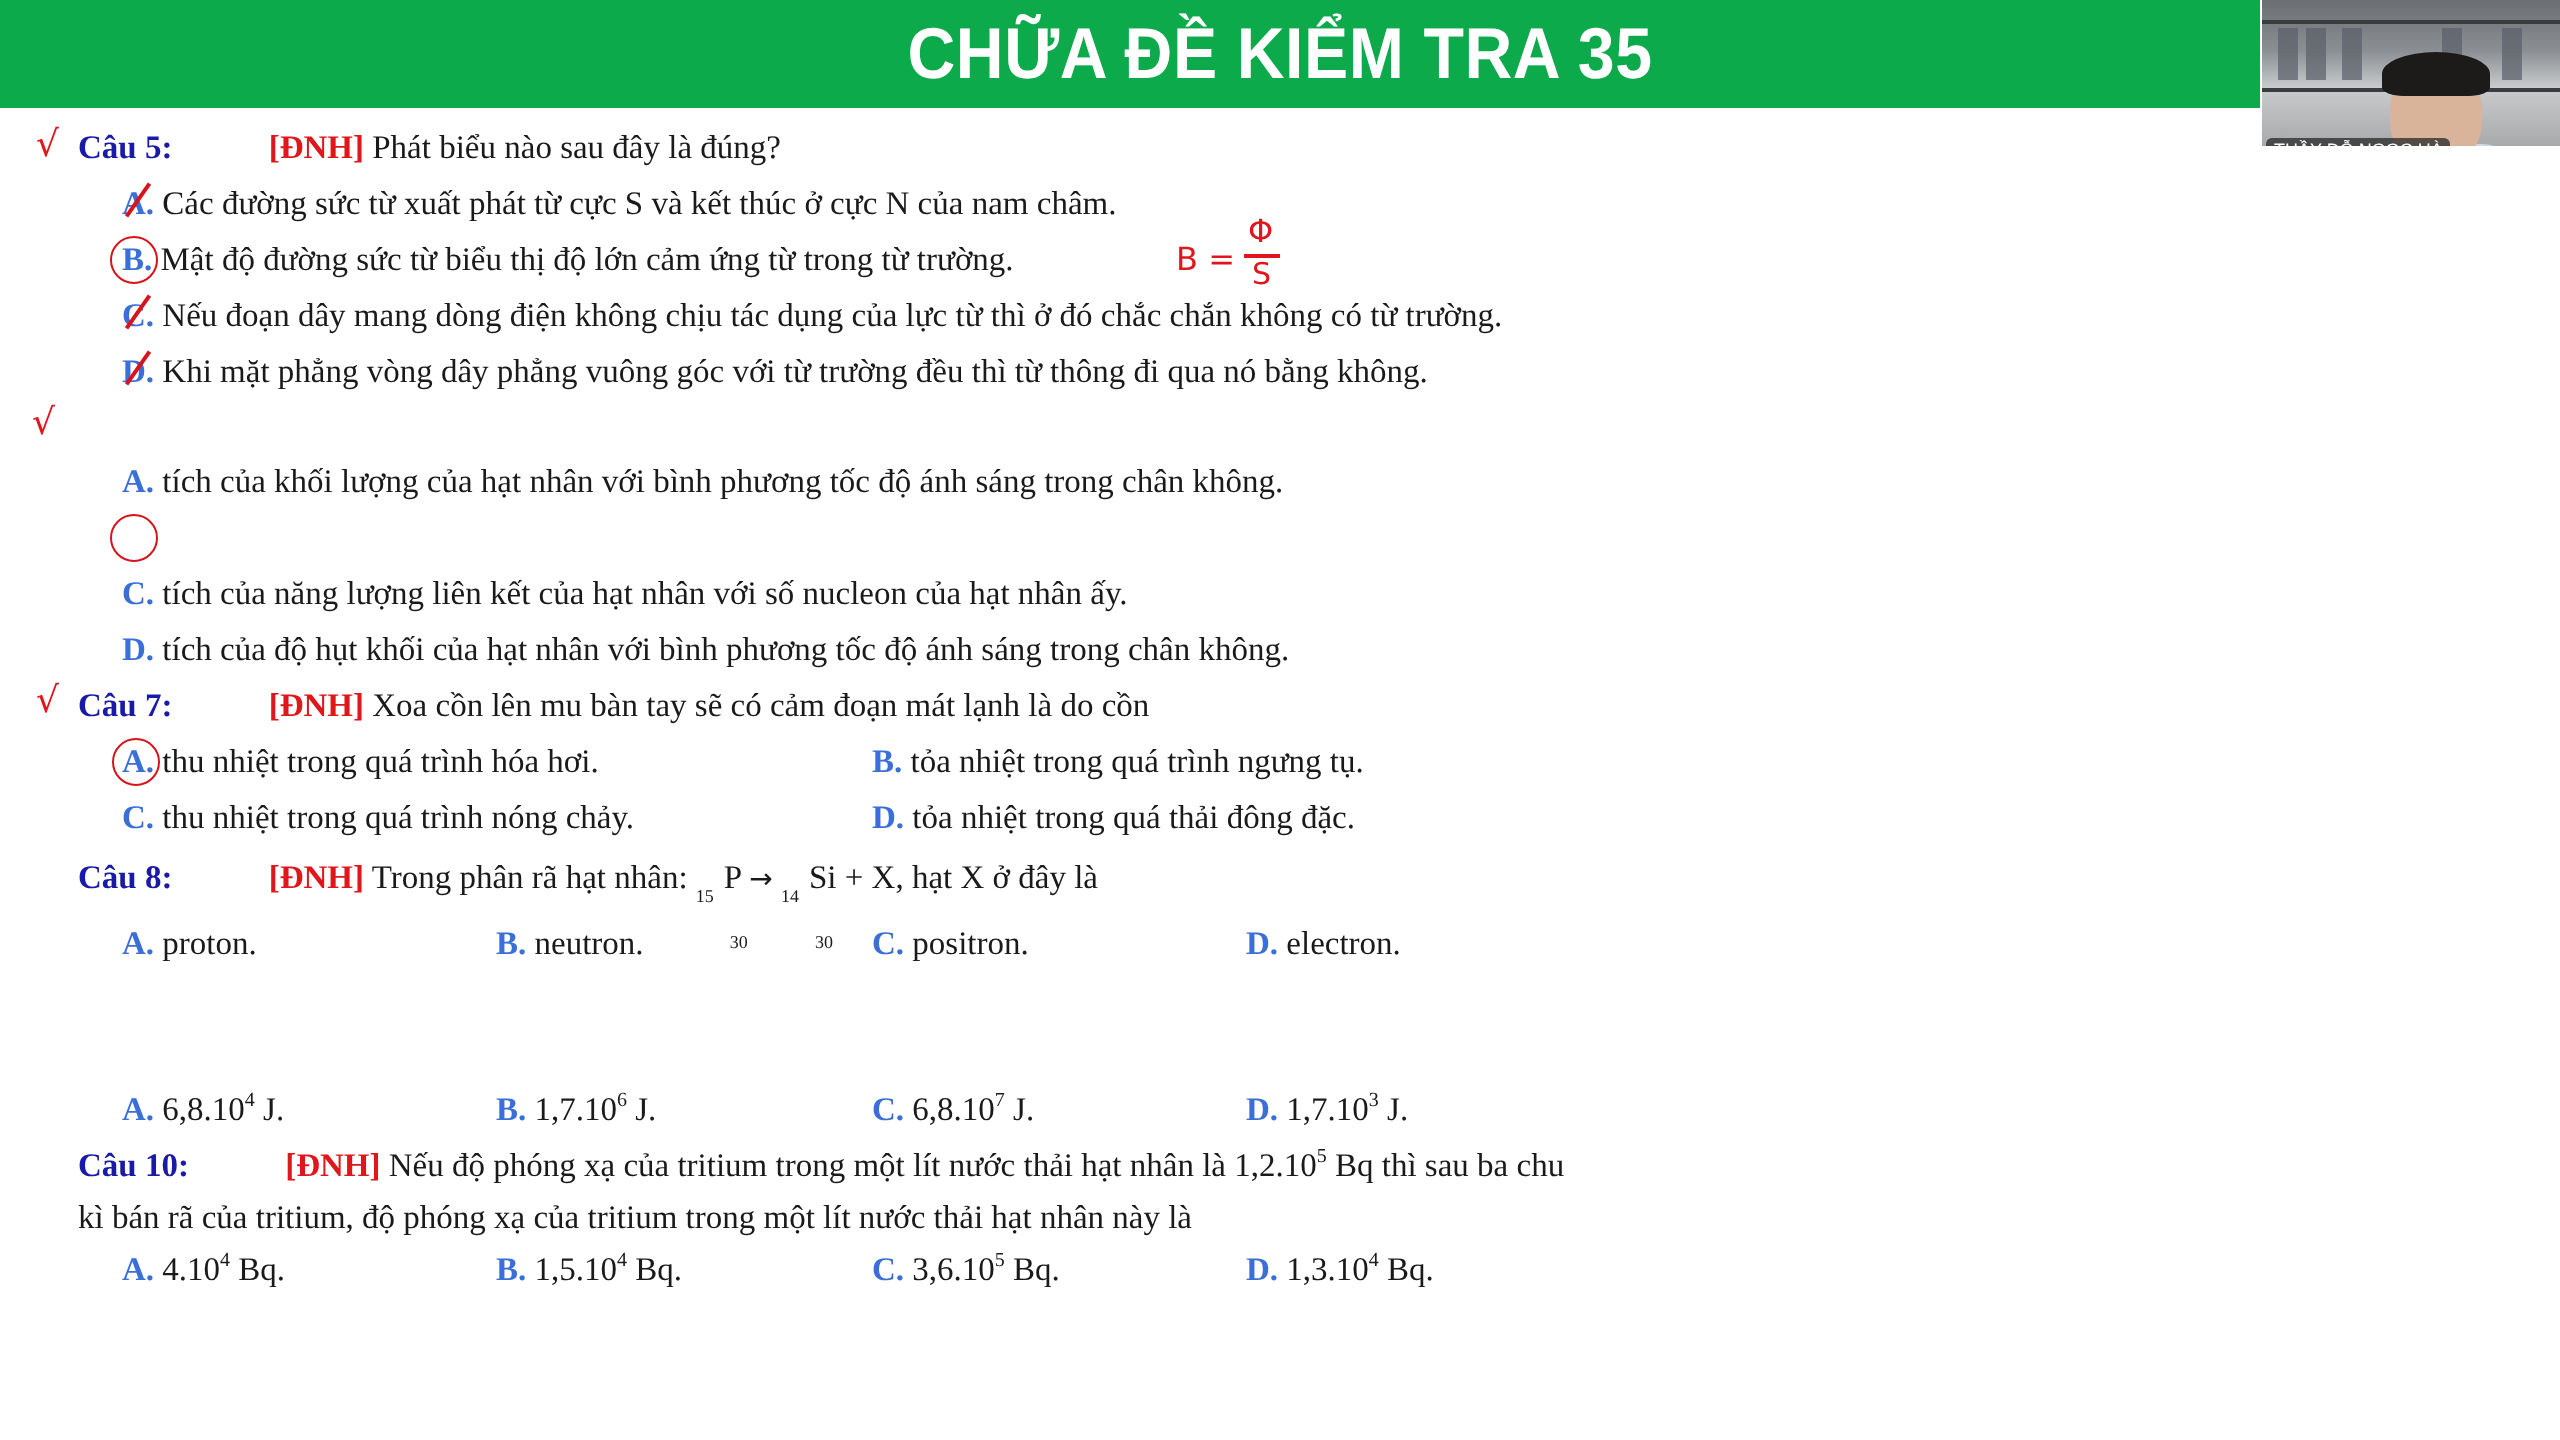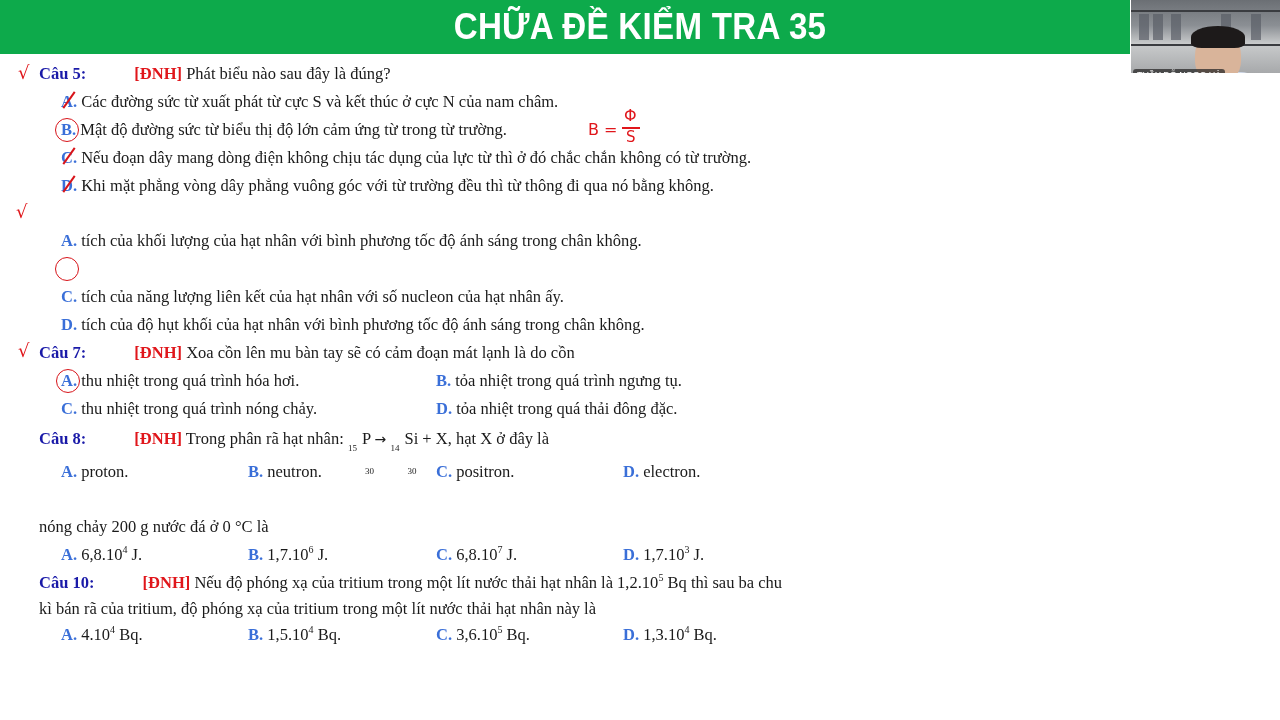--- a/index.html
+++ b/index.html
@@ -94,21 +94,20 @@
     <span class="nuc"><span class="a">30</span><span class="z">15</span></span><span>P</span>
     <span style="font-family:'DejaVu Sans',sans-serif;font-size:14px">→</span>
     <span class="nuc"><span class="a">30</span><span class="z">14</span></span><span>Si</span>
     <span>+ X</span><span>, hạt X ở đây là</span>
   </div>
   <div class="line" style="left:61px;top:462px"><span class="opt">A.</span> <span>proton.</span></div>
   <div class="line" style="left:248px;top:462px"><span class="opt">B.</span> <span>neutron.</span></div>
   <div class="line" style="left:436px;top:462px"><span class="opt">C.</span> <span>positron.</span></div>
   <div class="line" style="left:623px;top:462px"><span class="opt">D.</span> <span>electron.</span></div>
 
-  <div class="line" style="left:39px;top:517px">nóng chảy 200 g nước đá ở 0 °C là</div>
   <div class="line" style="left:61px;top:545px"><span class="opt">A.</span> <span>6,8.10</span><sup>4</sup> <span>J.</span></div>
   <div class="line" style="left:248px;top:545px"><span class="opt">B.</span> <span>1,7.10</span><sup>6</sup> <span>J.</span></div>
   <div class="line" style="left:436px;top:545px"><span class="opt">C.</span> <span>6,8.10</span><sup>7</sup> <span>J.</span></div>
   <div class="line" style="left:623px;top:545px"><span class="opt">D.</span> <span>1,7.10</span><sup>3</sup> <span>J.</span></div>
 
   <div class="line" style="left:39px;top:573px">
     <span class="q-label">Câu 10:</span> <span class="tag">[ĐNH]</span> <span>Nếu độ phóng xạ của tritium trong một lít nước thải hạt nhân là 1,2.10</span><sup>5</sup> <span>Bq thì sau ba chu</span>
   </div>
   <div class="line" style="left:39px;top:599px">kì bán rã của tritium, độ phóng xạ của tritium trong một lít nước thải hạt nhân này là</div>
   <div class="line" style="left:61px;top:625px"><span class="opt">A.</span> <span>4.10</span><sup>4</sup> <span>Bq.</span></div>

